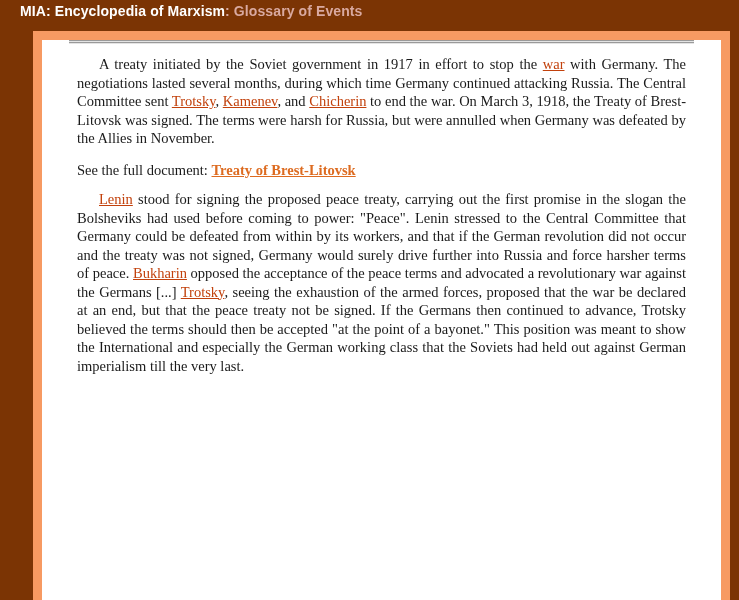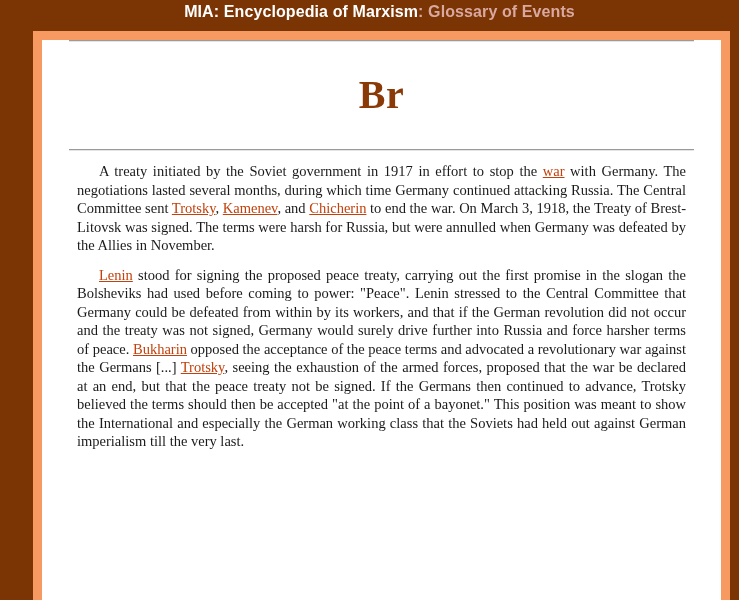--- a/index.html
+++ b/index.html
@@ -11,26 +11,25 @@
     background: #7b3404;
     font-family: "Liberation Serif", serif;
   }
 
   
   .topbar {
     height: 23px;
     line-height: 23px;
     padding-left: 20px;
     font-family: "Liberation Sans", sans-serif;
-    font-size: 16px;
+    font-size: 14px;
     font-weight: bold;
     letter-spacing: .1px;
     white-space: nowrap;
     overflow: hidden;
-    text-align: center;
   }
   .topbar .mia   { color: #ffffff; }
   .topbar .sep   { color: #d9a9a0; font-weight: bold; }
   .topbar .glos  { color: #d9a9a0; }
 
   
   .frame {
     position: absolute;
     left: 33px;
     top: 31px;
@@ -119,28 +118,28 @@
 
 <div class="topbar">
   <span class="mia">MIA: Encyclopedia of Marxism</span><span class="sep">:</span><span class="glos">&nbsp;<span>Glossary of Events</span></span>
 </div>
 
 <div class="frame">
   <div class="page">
 
     <hr class="rule rule-top">
 
-    <h1 class="letter-title">Br</h1>
 
     <hr class="rule rule-bottom">
 
     <div class="content">
 
 
       <p class="body indent"><span>A treaty initiated by the Soviet government in 1917 in effort to stop the </span><a href="#" class="lnk">war</a><span> with Germany. The negotiations lasted several months, during which time Germany continued attacking Russia. The Central Committee sent </span><a href="#" class="lnk">Trotsky</a><span>, </span><a href="#" class="lnk">Kamenev</a><span>, and </span><a href="#" class="lnk">Chicherin</a><span> to end the war. On March 3, 1918, the Treaty of Brest-Litovsk was signed. The terms were harsh for Russia, but were annulled when Germany was defeated by the Allies in November.</span></p>
 
+      <p class="body tight"><span>See the full document: </span><a href="#" class="lnk-strong">Treaty of Brest-Litovsk</a></p>
 
 
       <p class="body indent"><a href="#" class="lnk">Lenin</a><span> stood for signing the proposed peace treaty, carrying out the first promise in the slogan the Bolsheviks had used before coming to power: "Peace". Lenin stressed to the Central Committee that Germany could be defeated from within by its workers, and that if the German revolution did not occur and the treaty was not signed, Germany would surely drive further into Russia and force harsher terms of peace. </span><a href="#" class="lnk">Bukharin</a><span> opposed the acceptance of the peace terms and advocated a revolutionary war against the Germans [...] </span><a href="#" class="lnk">Trotsky</a><span>, seeing the exhaustion of the armed forces, proposed that the war be declared at an end, but that the peace treaty not be signed. If the Germans then continued to advance, Trotsky believed the terms should then be accepted "at the point of a bayonet." This position was meant to show the International and especially the German working class that the Soviets had held out against German imperialism till the very last.</span></p>
 
     </div>
   </div>
 </div>
 
 </body></html>

